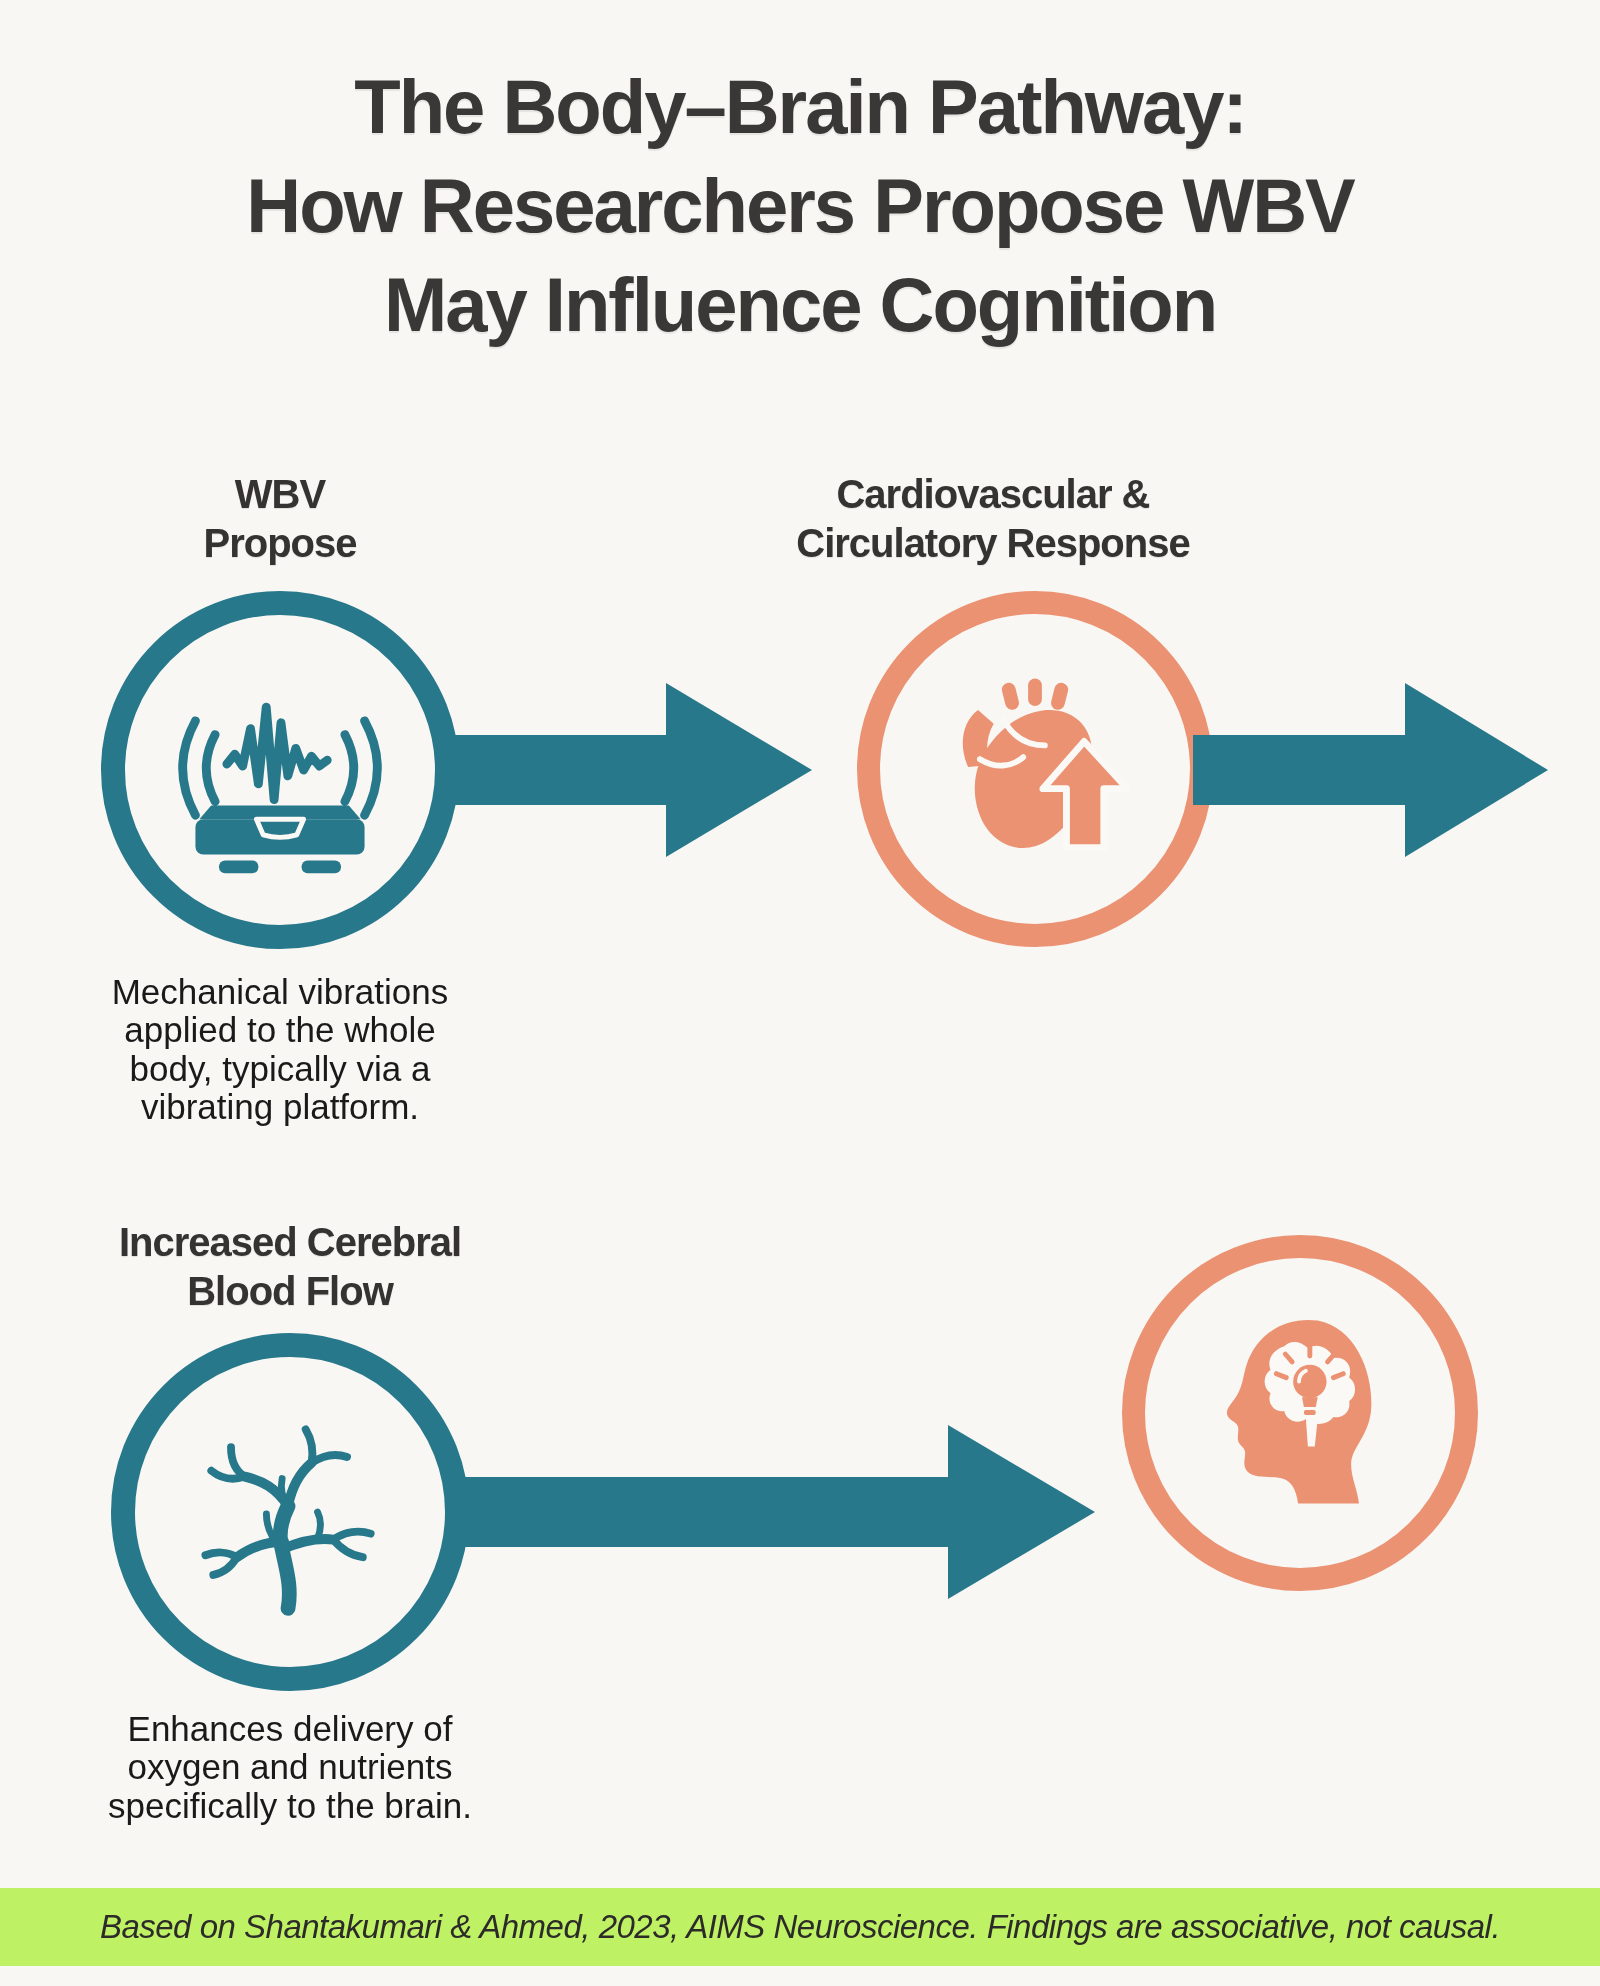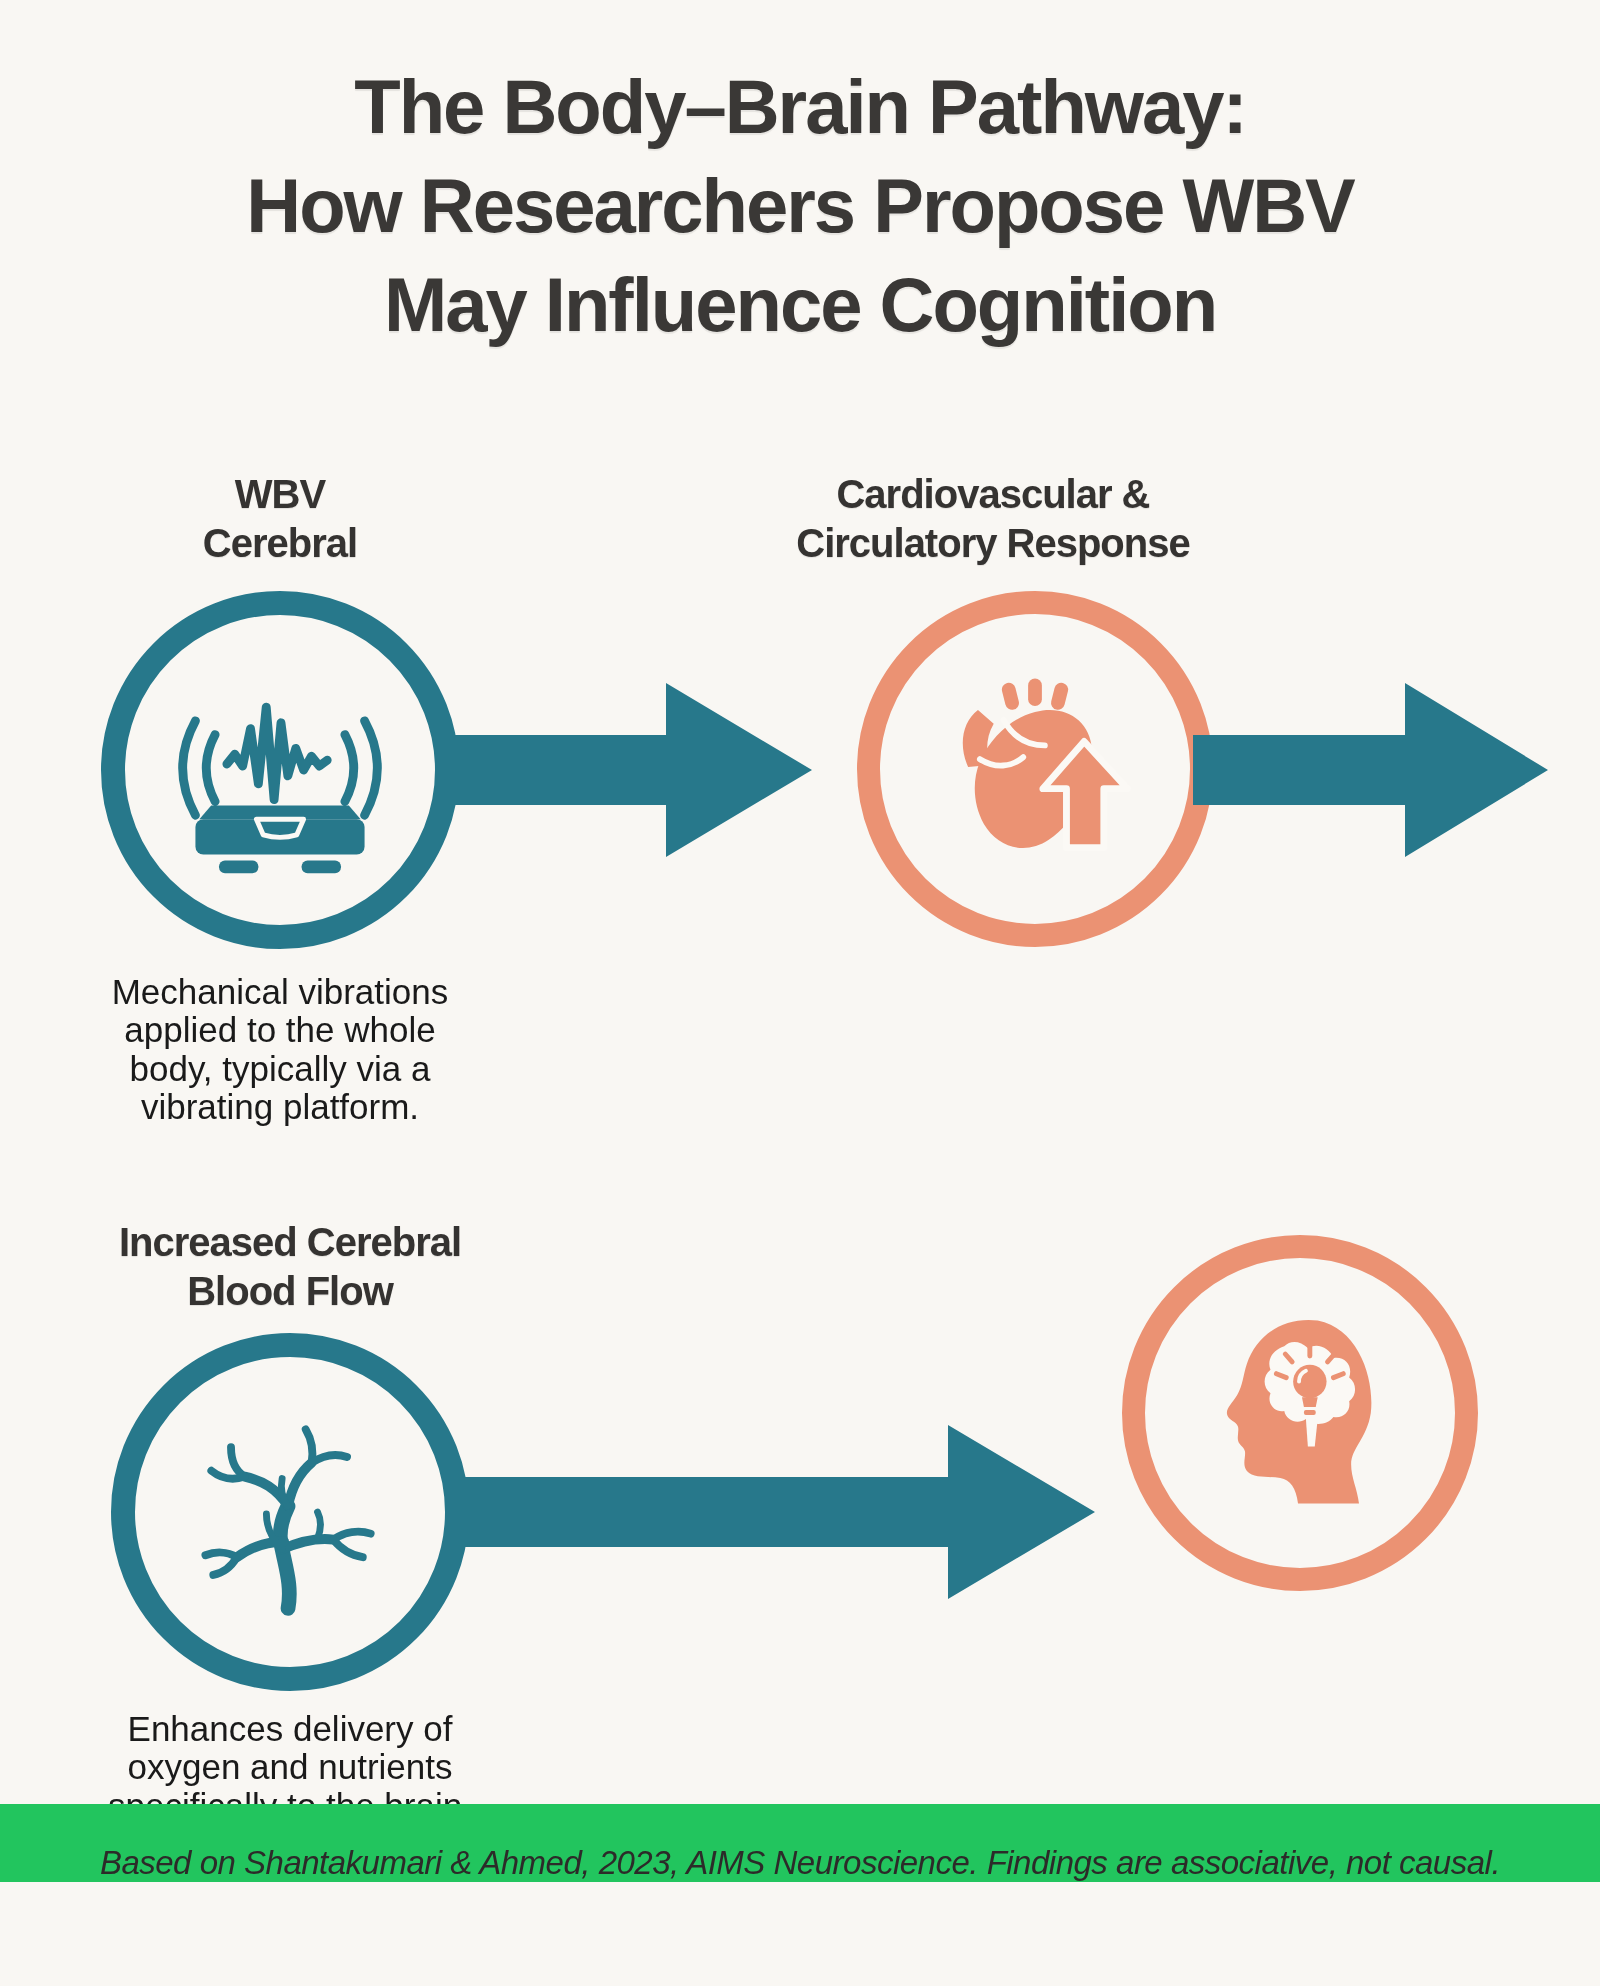--- a/index.html
+++ b/index.html
@@ -66,44 +66,44 @@
   .row-1 .stage-desc { margin-top: 24px; }
   .row-2 .stage-desc { margin-top: 19px; }
 
   .flow-arrow { position: absolute; }
   .arrow-1 { left: 438px;  top: 683px; }
   .arrow-2 { left: 1193px; top: 683px; }
   .arrow-3 { left: 452px;  top: 1425px; }
 
   .footer-strip {
     position: absolute;
-    left: 0; top: 1804px;
+    left: 0; top: 1888px;
     width: 1600px; height: 78px;
-    background: #22c55e;
-    display: flex; align-items: flex-end; justify-content: center;
+    background: #bef264;
+    display: flex; align-items: center; justify-content: center;
   }
   .footer-text {
     font-size: 33px;
     font-style: italic;
     color: #2c2b29;
     letter-spacing: -0.5px;
   }
 </style>
 </head>
 <body>
 
 <div class="canvas">
 
   <h1 class="title">The Body–Brain Pathway:
 How Researchers Propose WBV
 May Influence Cognition</h1>
 
   <div class="stage stage-1 row-1">
     <h2 class="stage-heading">WBV
-Cerebral</h2>
+Propose</h2>
     <div class="icon-circle teal">
       <svg width="236" height="236" viewBox="0 0 240 240">
         <g stroke="#27788b" stroke-width="9" fill="none" stroke-linecap="round" stroke-linejoin="round">
           <path d="M34,70 Q8,118 34,166"></path>
           <path d="M54,84 Q36,118 54,152"></path>
           <path d="M206,70 Q232,118 206,166"></path>
           <path d="M186,84 Q204,118 186,152"></path>
           <polyline points="66,114 74,104 82,116 90,78 98,134 106,56 114,150 121,72 128,126 136,98 144,120 152,106 160,116 168,110"></polyline>
         </g>
         <g fill="#27788b">

